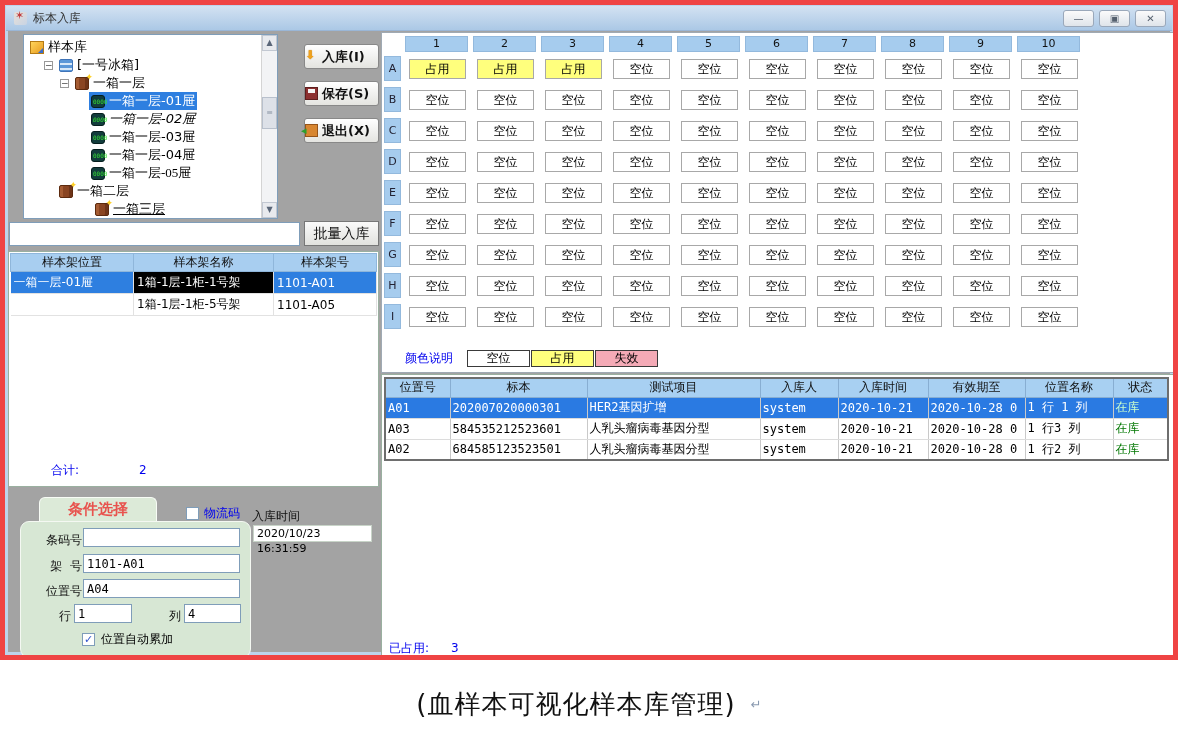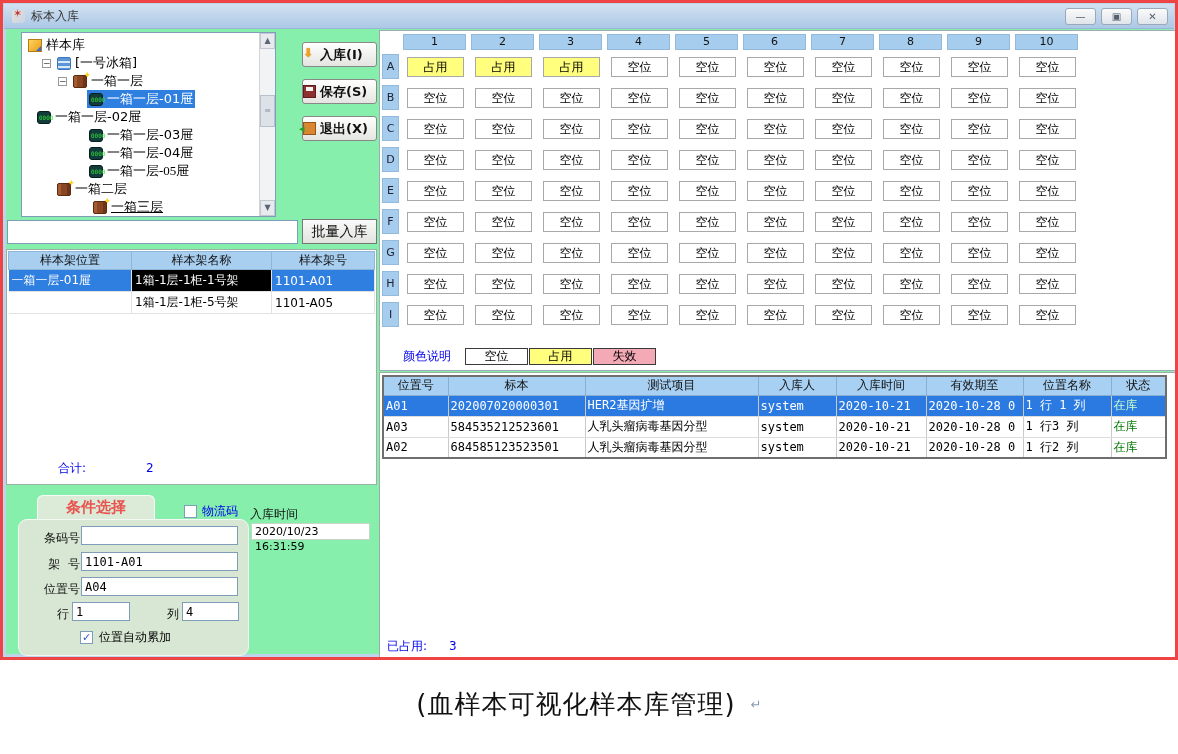--- a/index.html
+++ b/index.html
@@ -1,20 +1,20 @@
 <!DOCTYPE html>
 <html><head>
 <meta charset="utf-8">
 <style>
   * { margin:0; padding:0; box-sizing:border-box; }
   body { background:#ffffff; font-family:"DejaVu Sans","Liberation Sans",sans-serif; width:1178px; }
 
   
-  .window { position:relative; width:1178px; height:660px; background:#86efac;
-            border:3px solid #ef4444; box-shadow: inset 0 0 0 3px #bdd4ec; overflow:hidden; }
+  .window { position:relative; width:1178px; height:660px; background:#a3a3a3;
+            border:5px solid #ef4444; box-shadow: inset 0 0 0 3px #bdd4ec; overflow:hidden; }
   .titlebar { position:absolute; left:1px; top:1px; right:1px; height:25px;
               background:linear-gradient(#d3e2f2,#abc8e6); border-bottom:1px solid #9ab6d6;
               display:flex; align-items:center; padding-left:8px; }
   .app-icon { width:13px; height:13px; margin-right:6px; position:relative;
               background:linear-gradient(135deg,#e8e0d8,#c8d4e4); border-radius:2px; }
   .app-icon::after { content:"✶"; position:absolute; left:1px; top:-3px; font-size:11px; color:#c23b3b; }
   .title-text { font-size:12px; color:#333; }
   .winbtns { position:absolute; right:6px; top:4px; display:flex; gap:5px; }
   .winbtn { width:31px; height:17px; background:linear-gradient(#fbfbfb,#dfe4ea); border:1px solid #9aa8ba;
             border-radius:3px; font-size:10px; color:#55606e; text-align:center; line-height:15px; }
@@ -61,21 +61,21 @@
   .batch-btn { position:absolute; left:299px; top:216px; width:75px; height:25px; background:linear-gradient(#fafafa,#e2e2de);
                border:1px solid #777; font-size:14px; color:#111; text-align:center; line-height:23px; }
 
   .rack-panel { position:absolute; left:3px; top:246px; width:371px; height:236px; background:#fff; border:1px solid #8ea; border-color:#9ab0a0; }
   .rack-table { border-collapse:collapse; width:367px; table-layout:fixed; font-size:12px; margin:1px; }
   .rack-table th { background:#a8cef0; border:1px solid #8fb6da; height:18px; font-weight:normal; color:#111; }
   .rack-table td { height:22px; border-bottom:1px solid #e2e2e2; border-right:1px solid #e2e2e2; padding:0 3px; overflow:hidden; white-space:nowrap; }
   .rack-table tr.sel td { background:#2e7fe0; color:#fff; }
   .rack-table tr.sel td.focuscell { background:#000; color:#fff; }
   .rc0 { width:123px; } .rc1 { width:140px; } .rc2 { width:103px; }
-  .rack-total { position:absolute; left:55px; top:457px; font-size:12px; color:#0000ee; }
+  .rack-total { position:absolute; left:46px; top:457px; font-size:12px; color:#0000ee; }
   .rack-total .val { margin-left:56px; }
 
   
   .cond-tab { position:absolute; left:34px; top:492px; width:118px; height:24px; background:#dcead8;
               border:1px solid #f8fcf6; border-bottom:none; border-radius:6px 6px 0 0;
               color:#e8534e; font-weight:bold; font-size:15px; text-align:center; line-height:22px; }
   .chk { width:13px; height:13px; background:#fff; border:1px solid #7f9db9; display:inline-block;
          font-size:11px; line-height:11px; text-align:center; color:#3355cc; }
   .logi { position:absolute; left:181px; top:500px; display:flex; gap:5px; align-items:center; }
   .logi .lbl { color:#0000ee; font-size:12px; }
@@ -163,21 +163,21 @@
             <span class="tlabel">一箱一层</span>
           </span>
         </div>
         <div class="tree-row" style="padding-left: 52px;">
           <span class="tree-spacer"></span>
           <span class="tree-sel on">
             <span class="ticon drawer"></span>
             <span class="tlabel">一箱一层-01屉</span>
           </span>
         </div>
-        <div class="tree-row" style="">
+        <div class="tree-row" style="padding-left: 52px; font-style: italic;">
           <span class="tree-spacer"></span>
           <span class="tree-sel">
             <span class="ticon drawer"></span>
             <span class="tlabel">一箱一层-02屉</span>
           </span>
         </div>
         <div class="tree-row" style="padding-left: 52px;">
           <span class="tree-spacer"></span>
           <span class="tree-sel">
             <span class="ticon drawer"></span>

